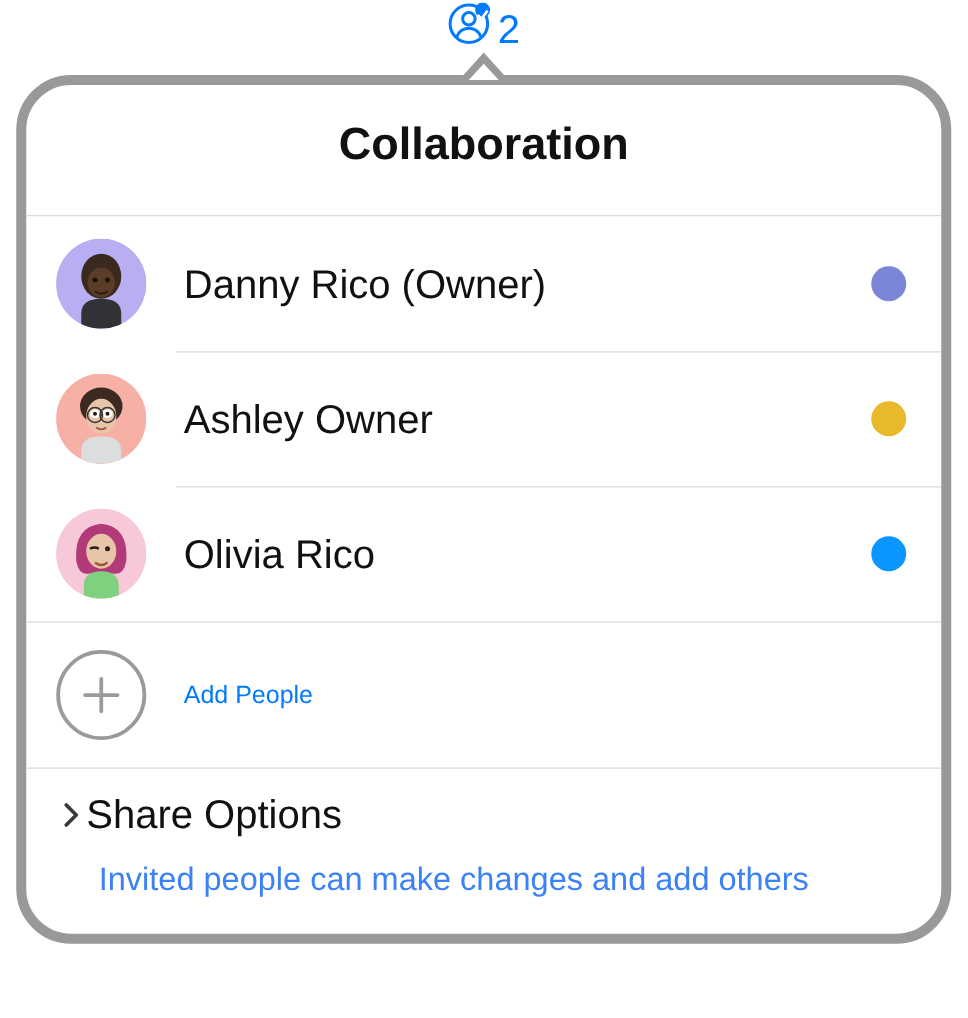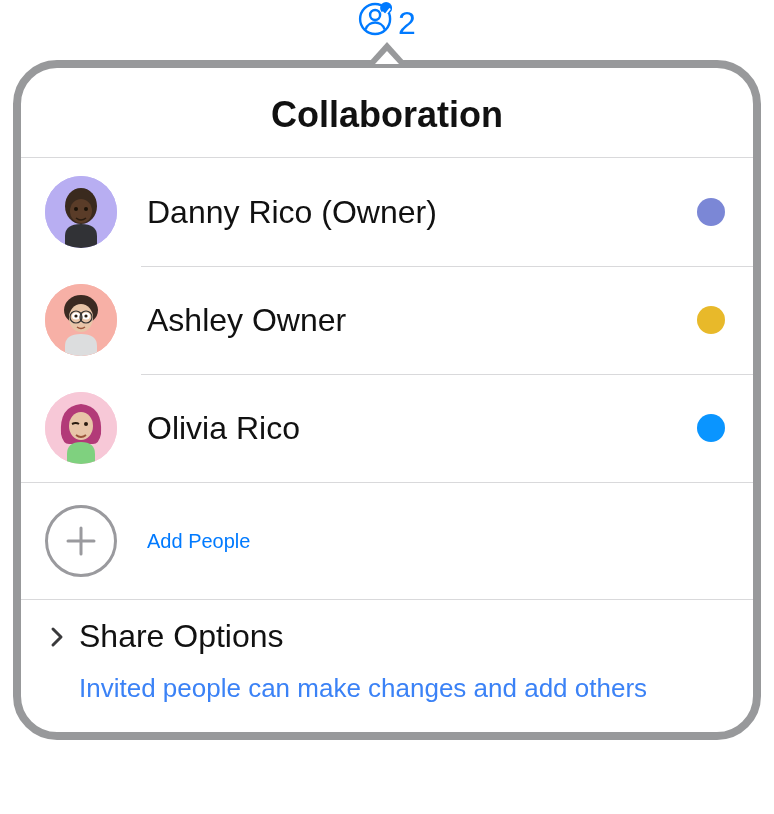--- a/index.html
+++ b/index.html
@@ -54,21 +54,21 @@
       border: 8px solid #98999b;
       border-radius: 44px;
       overflow: hidden;
       margin-top: -2px;
     }
     .header {
       text-align: center;
       font-size: 36px;
       font-weight: 600;
       color: #111;
-      padding: 26px 0 21px;
+      padding: 26px 0 36px;
       border-bottom: 1px solid #d9d9db;
     }
     .list { }
     .row {
       display: flex;
       align-items: center;
       padding: 16px 28px 16px 24px;
       min-height: 108px;
     }
     .row + .row {
@@ -127,21 +127,20 @@
       font-size: 20px;
       color: #007aff;
     }
     .share-row {
       border-top: 1px solid #d9d9db;
       padding: 18px 28px 28px 24px;
     }
     .share-top {
       display: flex;
       align-items: center;
-      gap: 10px;
     }
     .chevron {
       width: 24px; height: 24px;
       color: #3a3a3c;
       flex: 0 0 24px;
     }
     .share-title {
       font-size: 32px;
       color: #111;
     }

